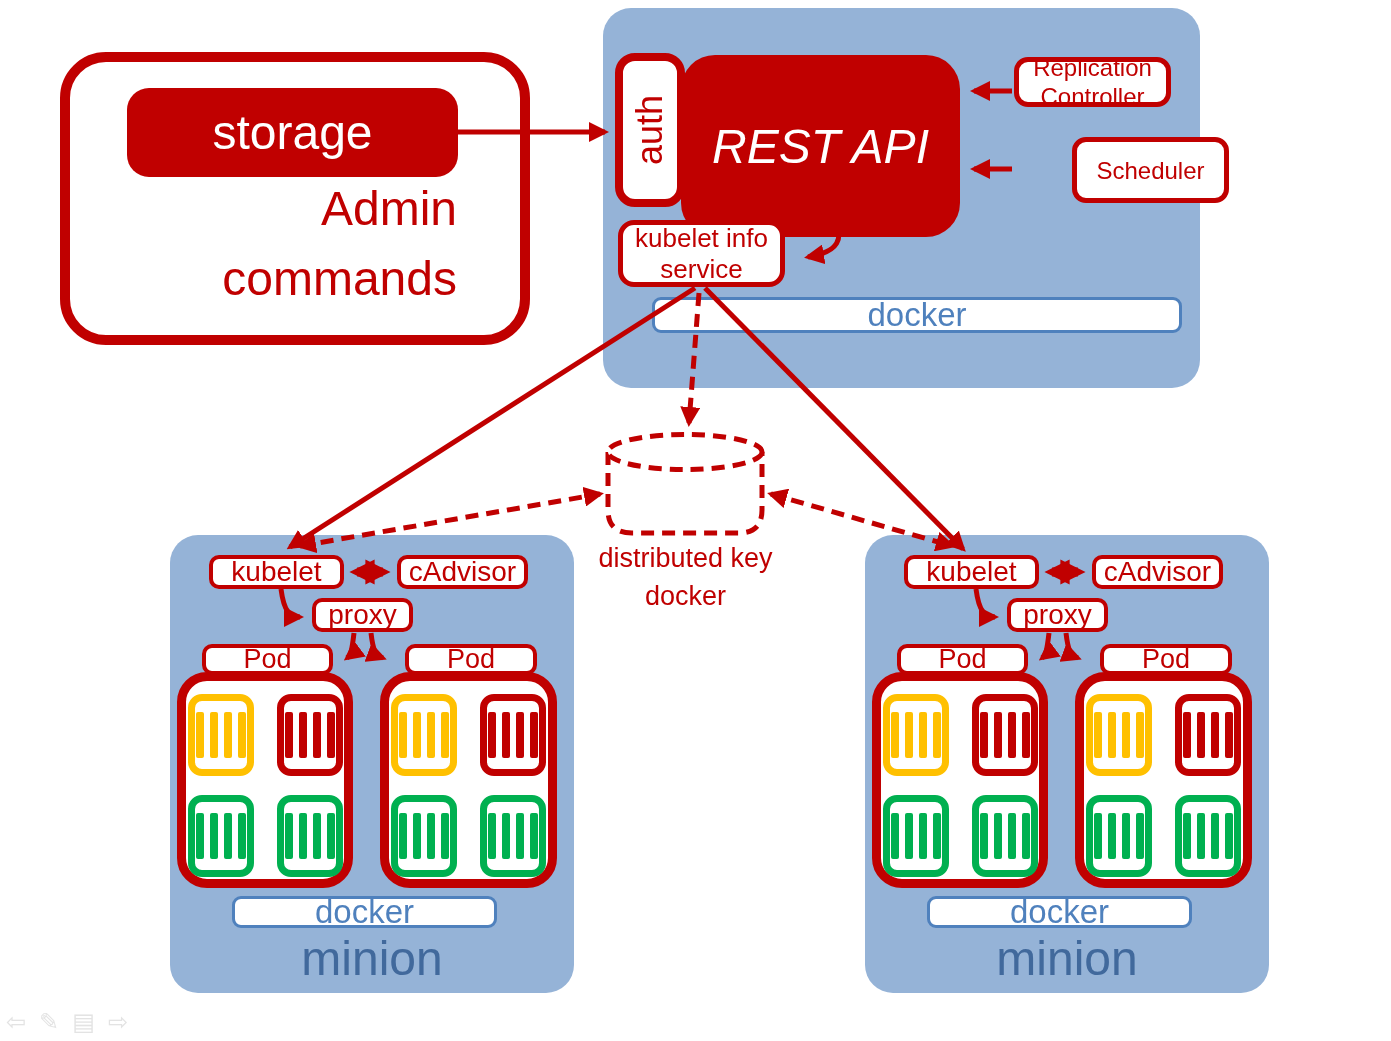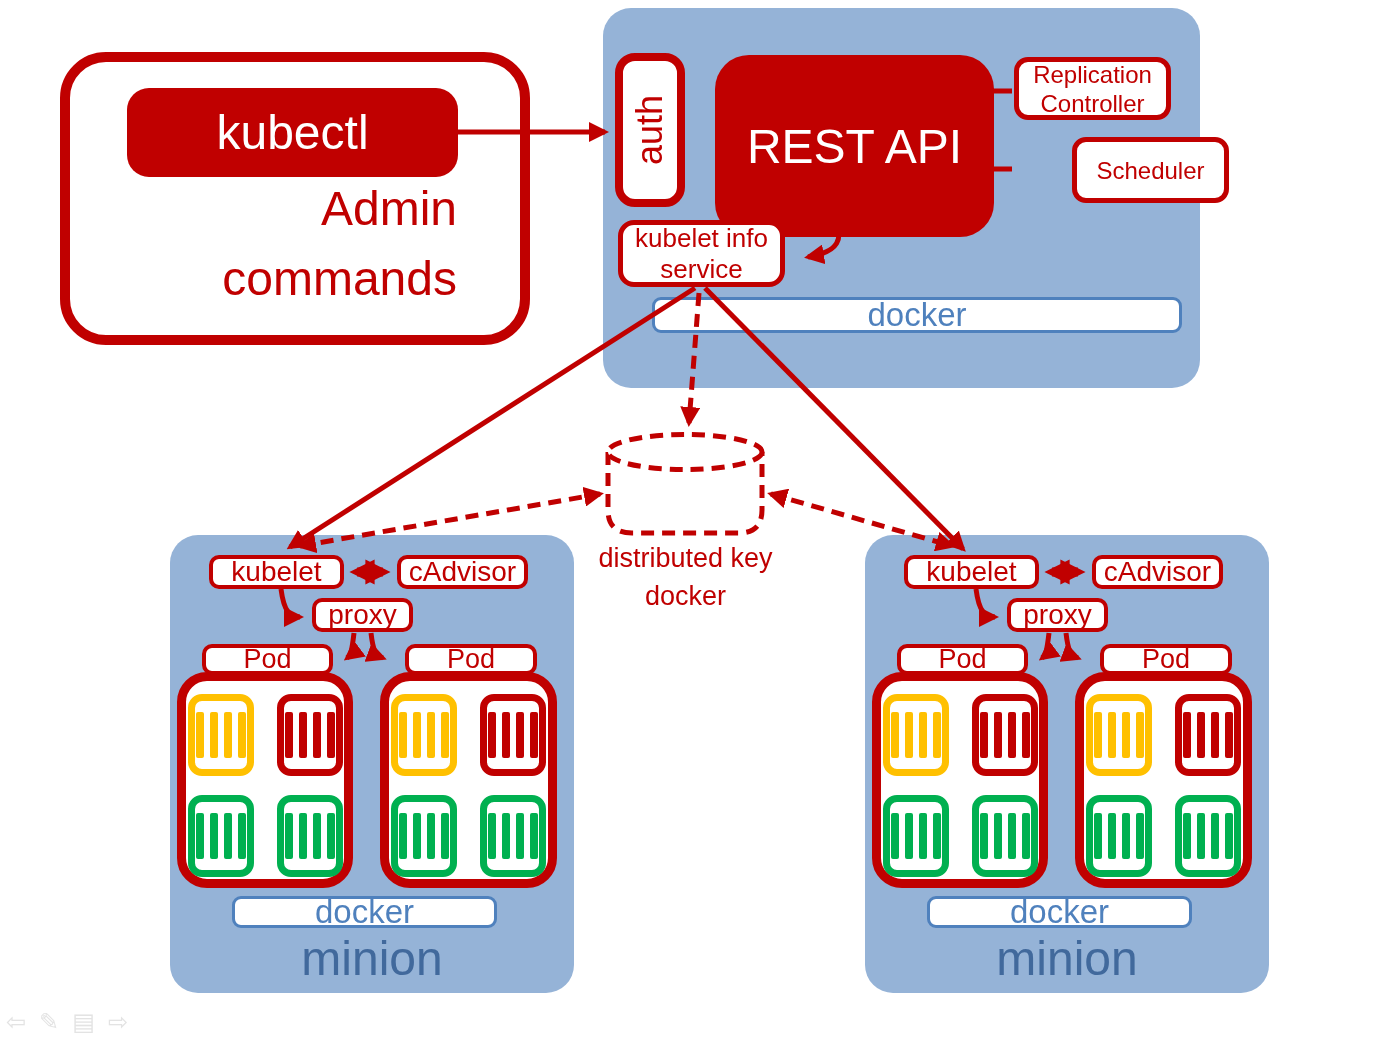--- a/index.html
+++ b/index.html
@@ -63,32 +63,32 @@
   .viewer{display:flex;gap:13px;color:var(--viewer_gray);font-size:24px;z-index:5;}
   .viewer span{cursor:pointer;}
 </style>
 </head>
 <body>
 
 <div class="stage">
 
   <div class="abs adminbox" style="left:60px;top:52px;width:470px;height:293px;"></div>
   <div class="abs kubectlbox" style="left:127px;top:88px;width:331px;height:89px;">
-    <span>kubectl</span>
+    <span>storage</span>
   </div>
   <div class="abs admincaption" style="left:137px;top:174px;width:320px;text-align:right;">Admin commands</div>
 
   <div class="abs nodebox" style="left:603px;top:8px;width:597px;height:380px;"></div>
-  <div class="abs restapi" style="left:715px;top:55px;width:279px;height:182px;">
+  <div class="abs restapi" style="left:681px;top:55px;width:279px;height:182px;font-style:italic;">
     <span>REST API</span>
   </div>
   <div class="abs rbox authbox" style="left:615px;top:53px;width:70px;height:154px;">
     <span>auth</span>
   </div>
-  <div class="abs rbox rc" style="left:1014px;top:57px;width:157px;height:63px;">
+  <div class="abs rbox rc" style="left:1014px;top:57px;width:157px;height:50px;">
     <span>Replication Controller</span>
   </div>
   <div class="abs rbox rc" style="left:1072px;top:137px;width:157px;height:66px;">
     <span>Scheduler</span>
   </div>
   <div class="abs rbox info" style="left:618px;top:220px;width:167px;height:67px;">
     <span>kubelet info service</span>
   </div>
   <div class="abs dockerbar" style="left:652px;top:297px;width:530px;height:36px;">
     <span>docker</span>

